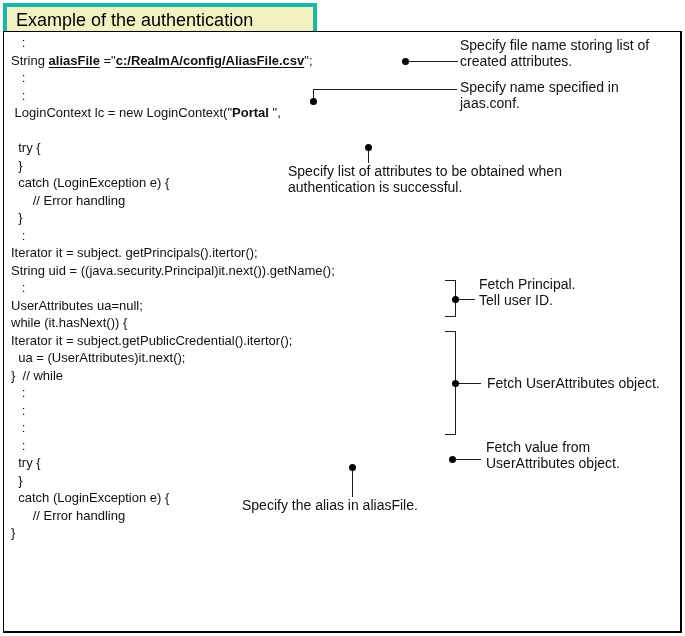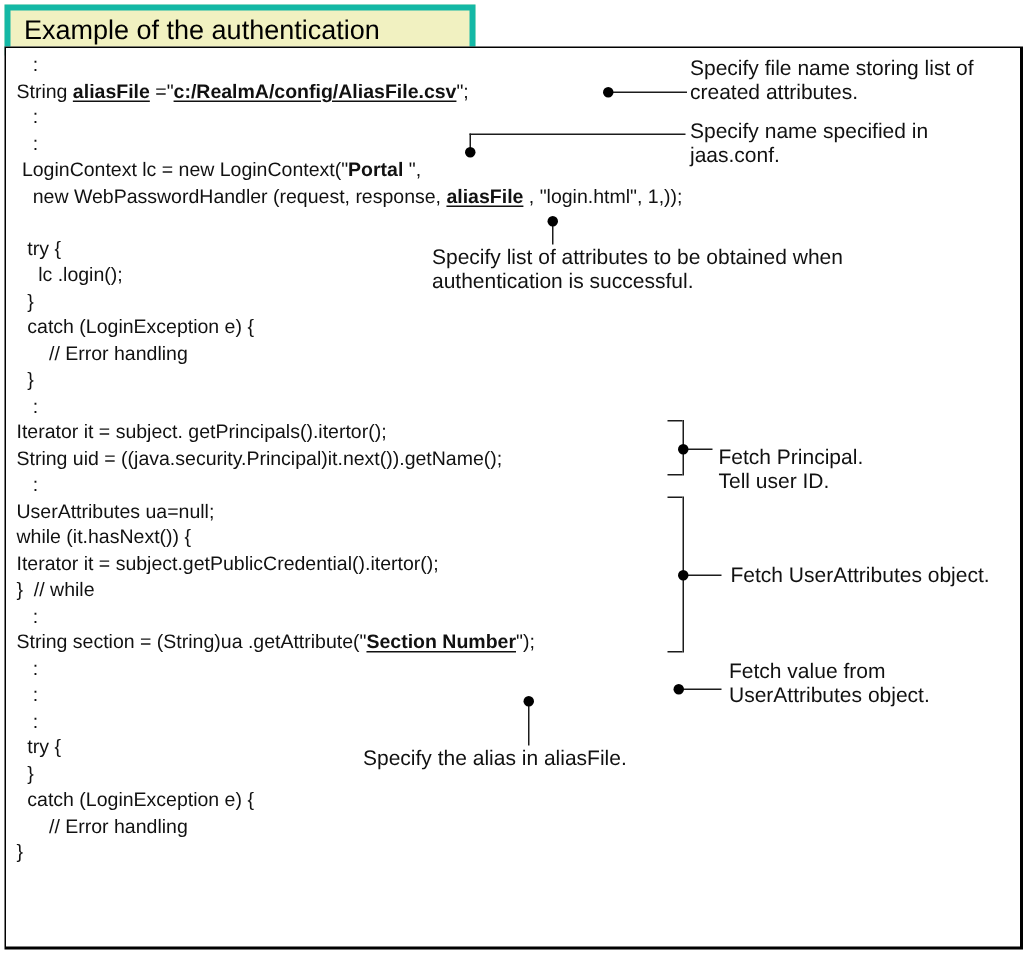--- a/index.html
+++ b/index.html
@@ -17,59 +17,57 @@
   .code-lines { position:absolute; left:7px; top:2px; }
   .code-line { font-size:13px; line-height:17.5px; white-space:pre; color:#111; }
   .code-line span.b { font-weight:bold; }
   .code-line span.u { text-decoration:underline; text-underline-offset:2px; }
 
   .ann { position:absolute; font-size:14px; line-height:16px;
          white-space:pre-line; color:#111; }
   #ann-file-name      { left:460px; top:37px;  }
   #ann-jaas           { left:460px; top:79px;  }
   #ann-attr-list      { left:288px; top:163px; }
-  #ann-principal      { left:479px; top:276px;margin-top:20px; }
+  #ann-principal      { left:479px; top:276px; }
   #ann-userattributes { left:487px; top:375px; }
   #ann-value          { left:486px; top:439px; }
   #ann-alias          { left:242px; top:497px; }
 
   .shape  { position:absolute; background:#1c1c1c; }
   .bullet { position:absolute; width:7px; height:7px; border-radius:50%;
             background:#000; }
 </style>
 </head>
 <body>
 
 <div class="title-box">Example of the authentication program coding</div>
 
 <div class="code-panel">
   <div class="code-lines">
       <div class="code-line"><span>   :</span></div>
       <div class="code-line"><span>String </span><span class="b u">aliasFile</span><span> ="</span><span class="b u">c:/RealmA/config/AliasFile.csv</span><span>";</span></div>
       <div class="code-line"><span>   :</span></div>
       <div class="code-line"><span>   :</span></div>
       <div class="code-line"><span> LoginContext lc = new LoginContext("</span><span class="b">Portal </span><span>",</span></div>
-      <div class="code-line"><span>   new WebPasswordHandler (request, response, </span><span class="b u">aliasFile</span><span> , "login.html", 1,));</span></div>
       <div class="code-line">&nbsp;</div>
       <div class="code-line"><span>  try {</span></div>
-      <div class="code-line"><span>    lc .login();</span></div>
       <div class="code-line"><span>  }</span></div>
       <div class="code-line"><span>  catch (LoginException e) {</span></div>
       <div class="code-line"><span>      // Error handling</span></div>
       <div class="code-line"><span>  }</span></div>
       <div class="code-line"><span>   :</span></div>
       <div class="code-line"><span>Iterator it = subject. getPrincipals().itertor();</span></div>
       <div class="code-line"><span>String uid = ((java.security.Principal)it.next()).getName();</span></div>
       <div class="code-line"><span>   :</span></div>
       <div class="code-line"><span>UserAttributes ua=null;</span></div>
       <div class="code-line"><span>while (it.hasNext()) {</span></div>
       <div class="code-line"><span>Iterator it = subject.getPublicCredential().itertor();</span></div>
+      <div class="code-line"><span>  ua = (UserAttributes)it.next();</span></div>
       <div class="code-line"><span>}  // while</span></div>
       <div class="code-line"><span>   :</span></div>
-      <div class="code-line"><span>String section = (String)ua .getAttribute("</span><span class="b u">Section Number</span><span>");</span></div>
       <div class="code-line"><span>   :</span></div>
       <div class="code-line"><span>   :</span></div>
       <div class="code-line"><span>   :</span></div>
       <div class="code-line"><span>  try {</span></div>
       <div class="code-line"><span>  }</span></div>
       <div class="code-line"><span>  catch (LoginException e) {</span></div>
       <div class="code-line"><span>      // Error handling</span></div>
       <div class="code-line"><span>}</span></div>
     </div>
 </div>

